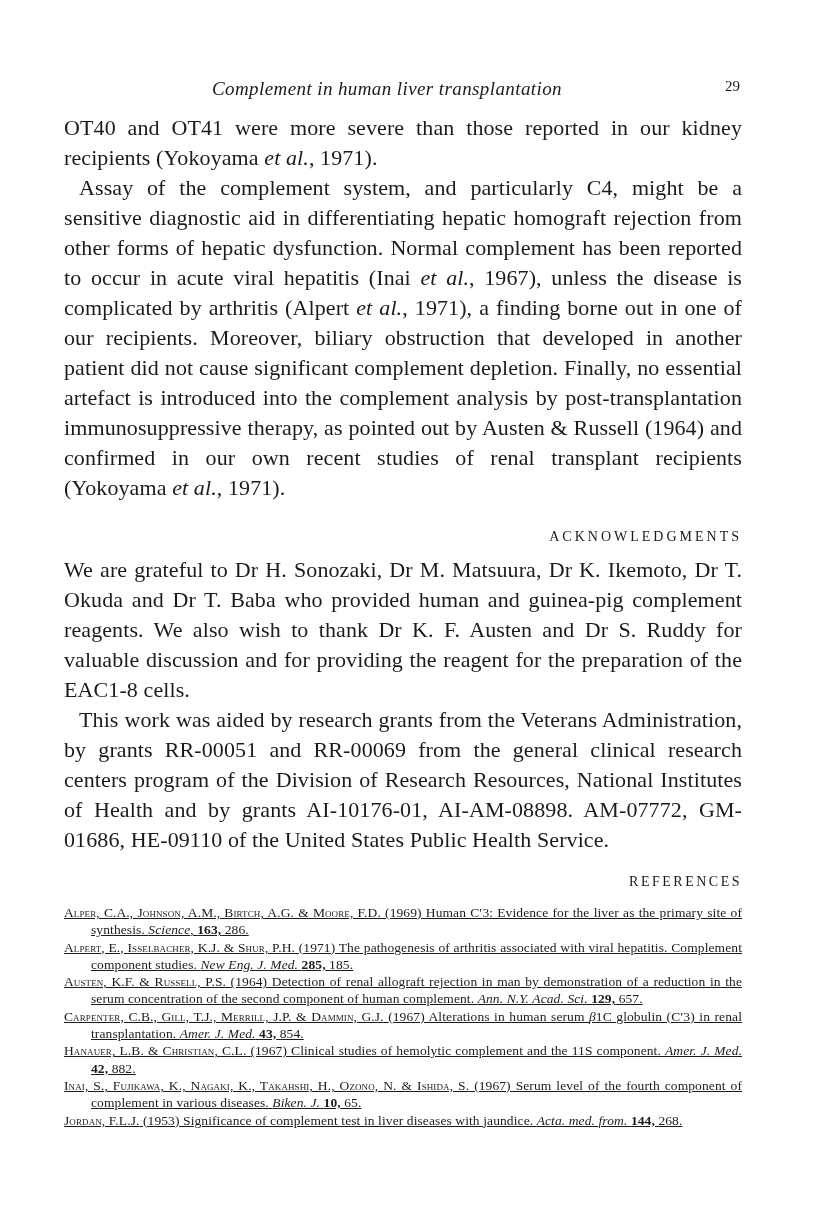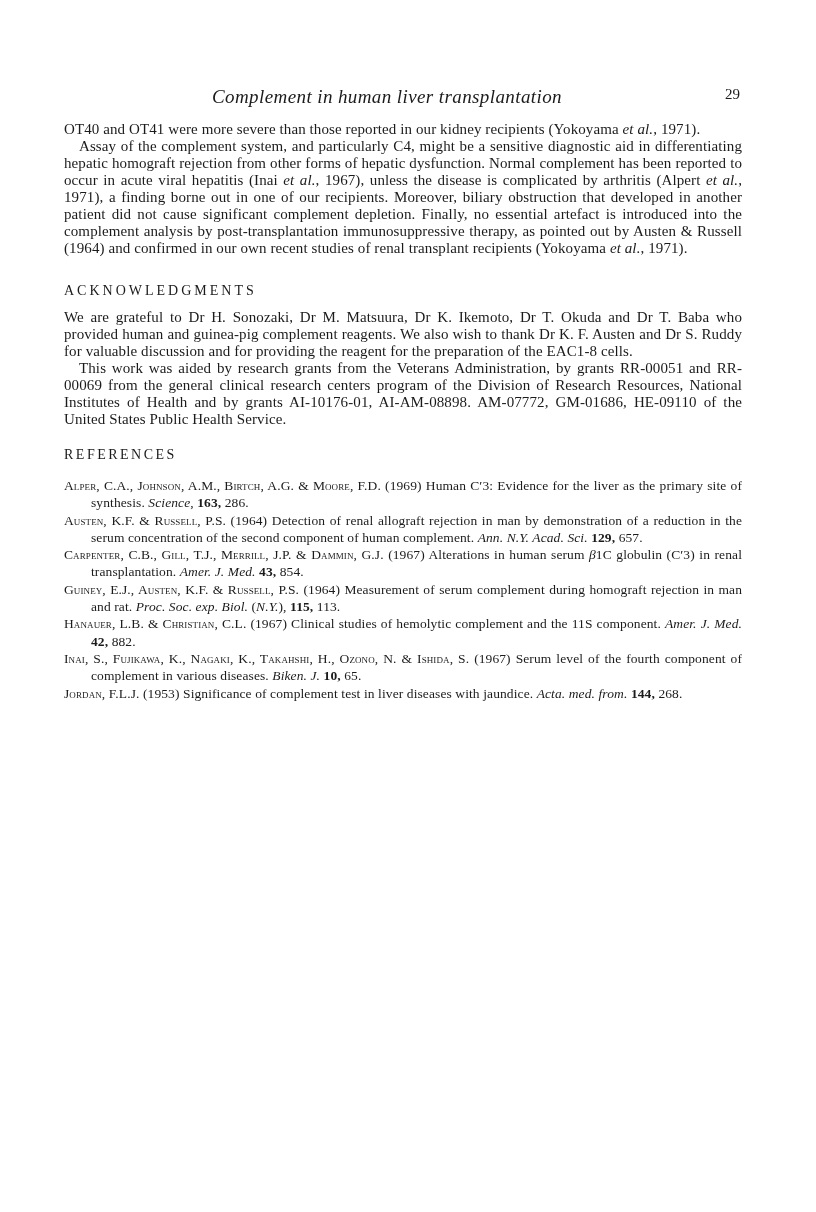--- a/index.html
+++ b/index.html
@@ -11,21 +11,20 @@
     background: #ffffff;
     color: #1b1b1b;
     font-family: "Liberation Serif", "DejaVu Serif", serif;
     overflow: hidden;
   }
   .content {
     position: absolute;
     left: 64px;
     top: 78px;
     width: 678px;
-    margin-top: 8px;
   }
   .running-head {
     position: relative;
     height: 26px;
     margin-bottom: 9px;
   }
   .running-title {
     position: absolute;
     left: 50%;
     transform: translateX(calc(-50% - 16px));
@@ -35,36 +34,36 @@
     letter-spacing: 0.4px;
   }
   .page-number {
     position: absolute;
     right: 2px;
     top: 0;
     font-size: 15px;
   }
   .body-text p {
     margin: 0;
-    font-size: 15px;
-    line-height: 17px;
+    font-size: 22px;
+    line-height: 30px;
     text-align: justify;
     letter-spacing: 0.1px;
   }
   .indent { text-indent: 15px; }
   .section-heading {
     margin: 0;
-    text-align: left;
+    text-align: right;
     font-size: 14px;
     font-weight: normal;
     letter-spacing: 3px;
   }
   .ack-heading { margin-top: 26px; margin-bottom: 10px; }
   .ref-heading { margin-top: 19px; margin-bottom: 14px; letter-spacing: 2.5px; }
-  .references { margin-top: 0; }
+  .references { margin-top: 0; text-decoration: underline; }
   .ref {
     font-size: 13.5px;
     line-height: 17.3px;
     text-align: justify;
     padding-left: 27px;
     text-indent: -27px;
     letter-spacing: 0.1px;
   }
   .authors { font-variant: small-caps; }
 </style>
@@ -90,27 +89,27 @@
       <p>We are grateful to Dr H. Sonozaki, Dr M. Matsuura, Dr K. Ikemoto, Dr T. Okuda and Dr T. Baba who provided human and guinea-pig complement reagents. We also wish to thank Dr K. F. Austen and Dr S. Ruddy for valuable discussion and for providing the reagent for the preparation of the EAC1-8 cells.</p>
       <p class="indent">This work was aided by research grants from the Veterans Administration, by grants RR-00051 and RR-00069 from the general clinical research centers program of the Division of Research Resources, National Institutes of Health and by grants AI-10176-01, AI-AM-08898. AM-07772, GM-01686, HE-09110 of the United States Public Health Service.</p>
     </div>
 
     <h2 class="section-heading ref-heading">REFERENCES</h2>
 
     <div class="references">
 
         <div class="ref"><span class="authors">Alper, C.A., Johnson, A.M., Birtch, A.G. &amp; Moore, F.D.</span> <span>(1969) Human C′3: Evidence for the liver as the primary site of synthesis. <i>Science</i>, <b>163,</b> 286.</span></div>
 
+        <div class="ref"><span class="authors">Alpert, E., Isselbacher, K.J. &amp; Shur, P.H.</span> <span>(1971) The pathogenesis of arthritis associated with viral hepatitis. Complement component studies. <i>New Eng. J. Med.</i> <b>285,</b> 185.</span></div>
 
         <div class="ref"><span class="authors">Austen, K.F. &amp; Russell, P.S.</span> <span>(1964) Detection of renal allograft rejection in man by demonstration of a reduction in the serum concentration of the second component of human complement. <i>Ann. N.Y. Acad. Sci.</i> <b>129,</b> 657.</span></div>
 
 
         <div class="ref"><span class="authors">Carpenter, C.B., Gill, T.J., Merrill, J.P. &amp; Dammin, G.J.</span> <span>(1967) Alterations in human serum <i>β</i>1C globulin (C′3) in renal transplantation. <i>Amer. J. Med.</i> <b>43,</b> 854.</span></div>
 
-        <div class="ref"><span class="authors">Guiney, E.J., Austen, K.F. &amp; Russell, P.S.</span> <span>(1964) Measurement of serum complement during homograft rejection in man and rat. <i>Proc. Soc. exp. Biol.</i> (<i>N.Y.</i>), <b>115,</b> 113.</span></div>
 
         <div class="ref"><span class="authors">Hanauer, L.B. &amp; Christian, C.L.</span> <span>(1967) Clinical studies of hemolytic complement and the 11S component. <i>Amer. J. Med.</i> <b>42,</b> 882.</span></div>
 
         <div class="ref"><span class="authors">Inai, S., Fujikawa, K., Nagaki, K., Takahshi, H., Ozono, N. &amp; Ishida, S.</span> <span>(1967) Serum level of the fourth component of complement in various diseases. <i>Biken. J.</i> <b>10,</b> 65.</span></div>
 
 
 
         <div class="ref"><span class="authors">Jordan, F.L.J.</span> <span>(1953) Significance of complement test in liver diseases with jaundice. <i>Acta. med. from.</i> <b>144,</b> 268.</span></div>
 
       </div>

